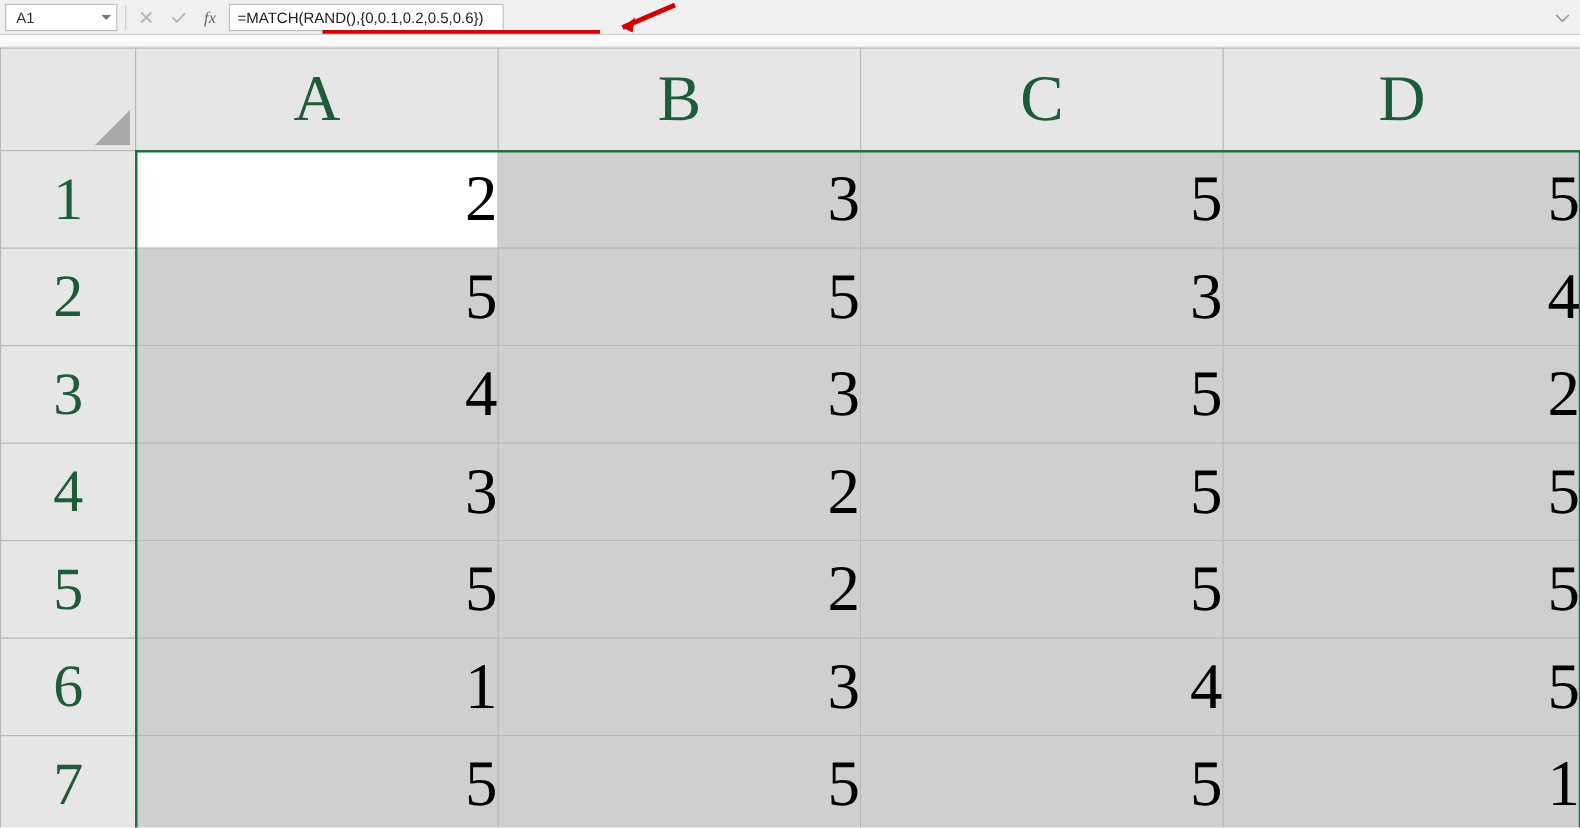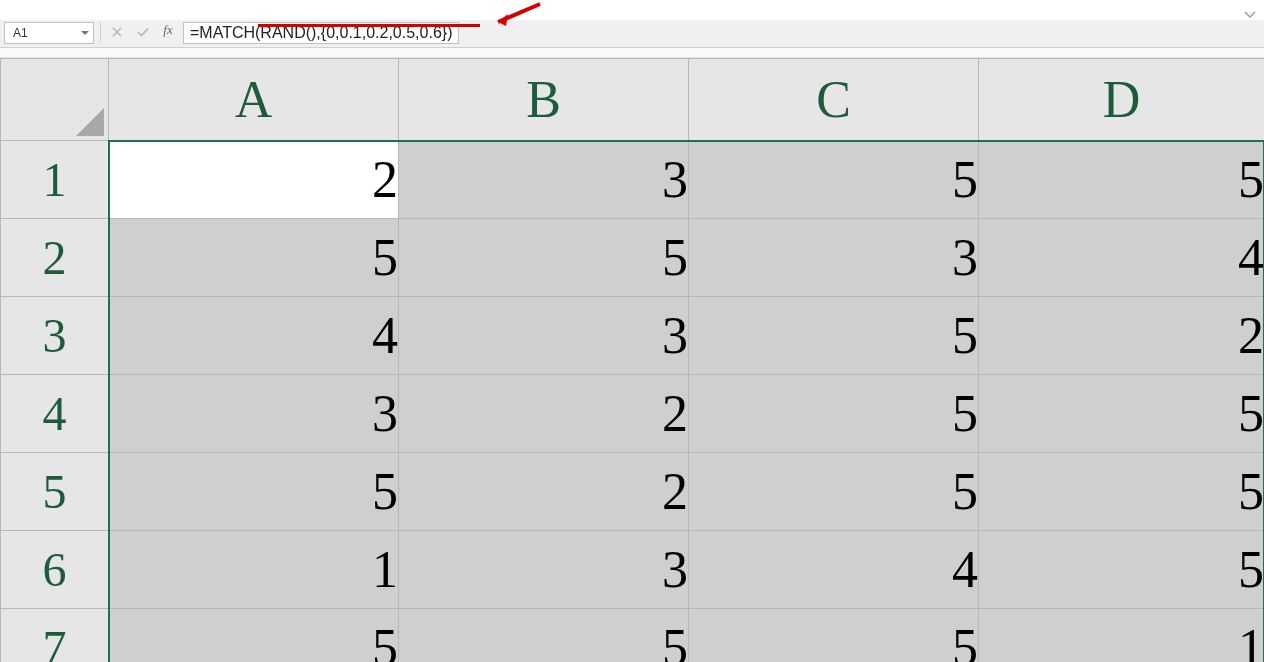--- a/index.html
+++ b/index.html
@@ -7,28 +7,27 @@
     font-family: "Segoe UI", Arial, sans-serif;
     background: #fff;
     width: 1264px;
     height: 662px;
     overflow: hidden;
     position: relative;
   }
   
   .formula-bar {
     display: flex;
-    align-items: flex-start;
+    align-items: center;
     height: 28px;
     background: #f0f0f0;
     border-bottom: 1px solid #d0d0d0;
     padding: 2px 4px;
     gap: 6px;
     font-size: 12px;
-    margin-top: 20px;
   }
   .name-box {
     width: 90px;
     height: 22px;
     background: #fff;
     border: 1px solid #c0c0c0;
     display: flex;
     align-items: center;
     justify-content: space-between;
     padding: 0 4px 0 8px;
@@ -55,21 +54,21 @@
     font-size: 13px;
     color:#666;
     width:18px; text-align:center;
   }
   .formula-input {
     flex: 0 0 auto;
     height: 22px;
     background:#fff;
     border:1px solid #c0c0c0;
     padding:0 6px;
-    font-size:16px;
+    font-size:12px;
     color:#222;
     display:flex; align-items:center;
     min-width:220px;
   }
   .formula-underline {
     position:absolute;
     top: 24px;
     left: 258px;
     width: 222px;
     height: 3px;

